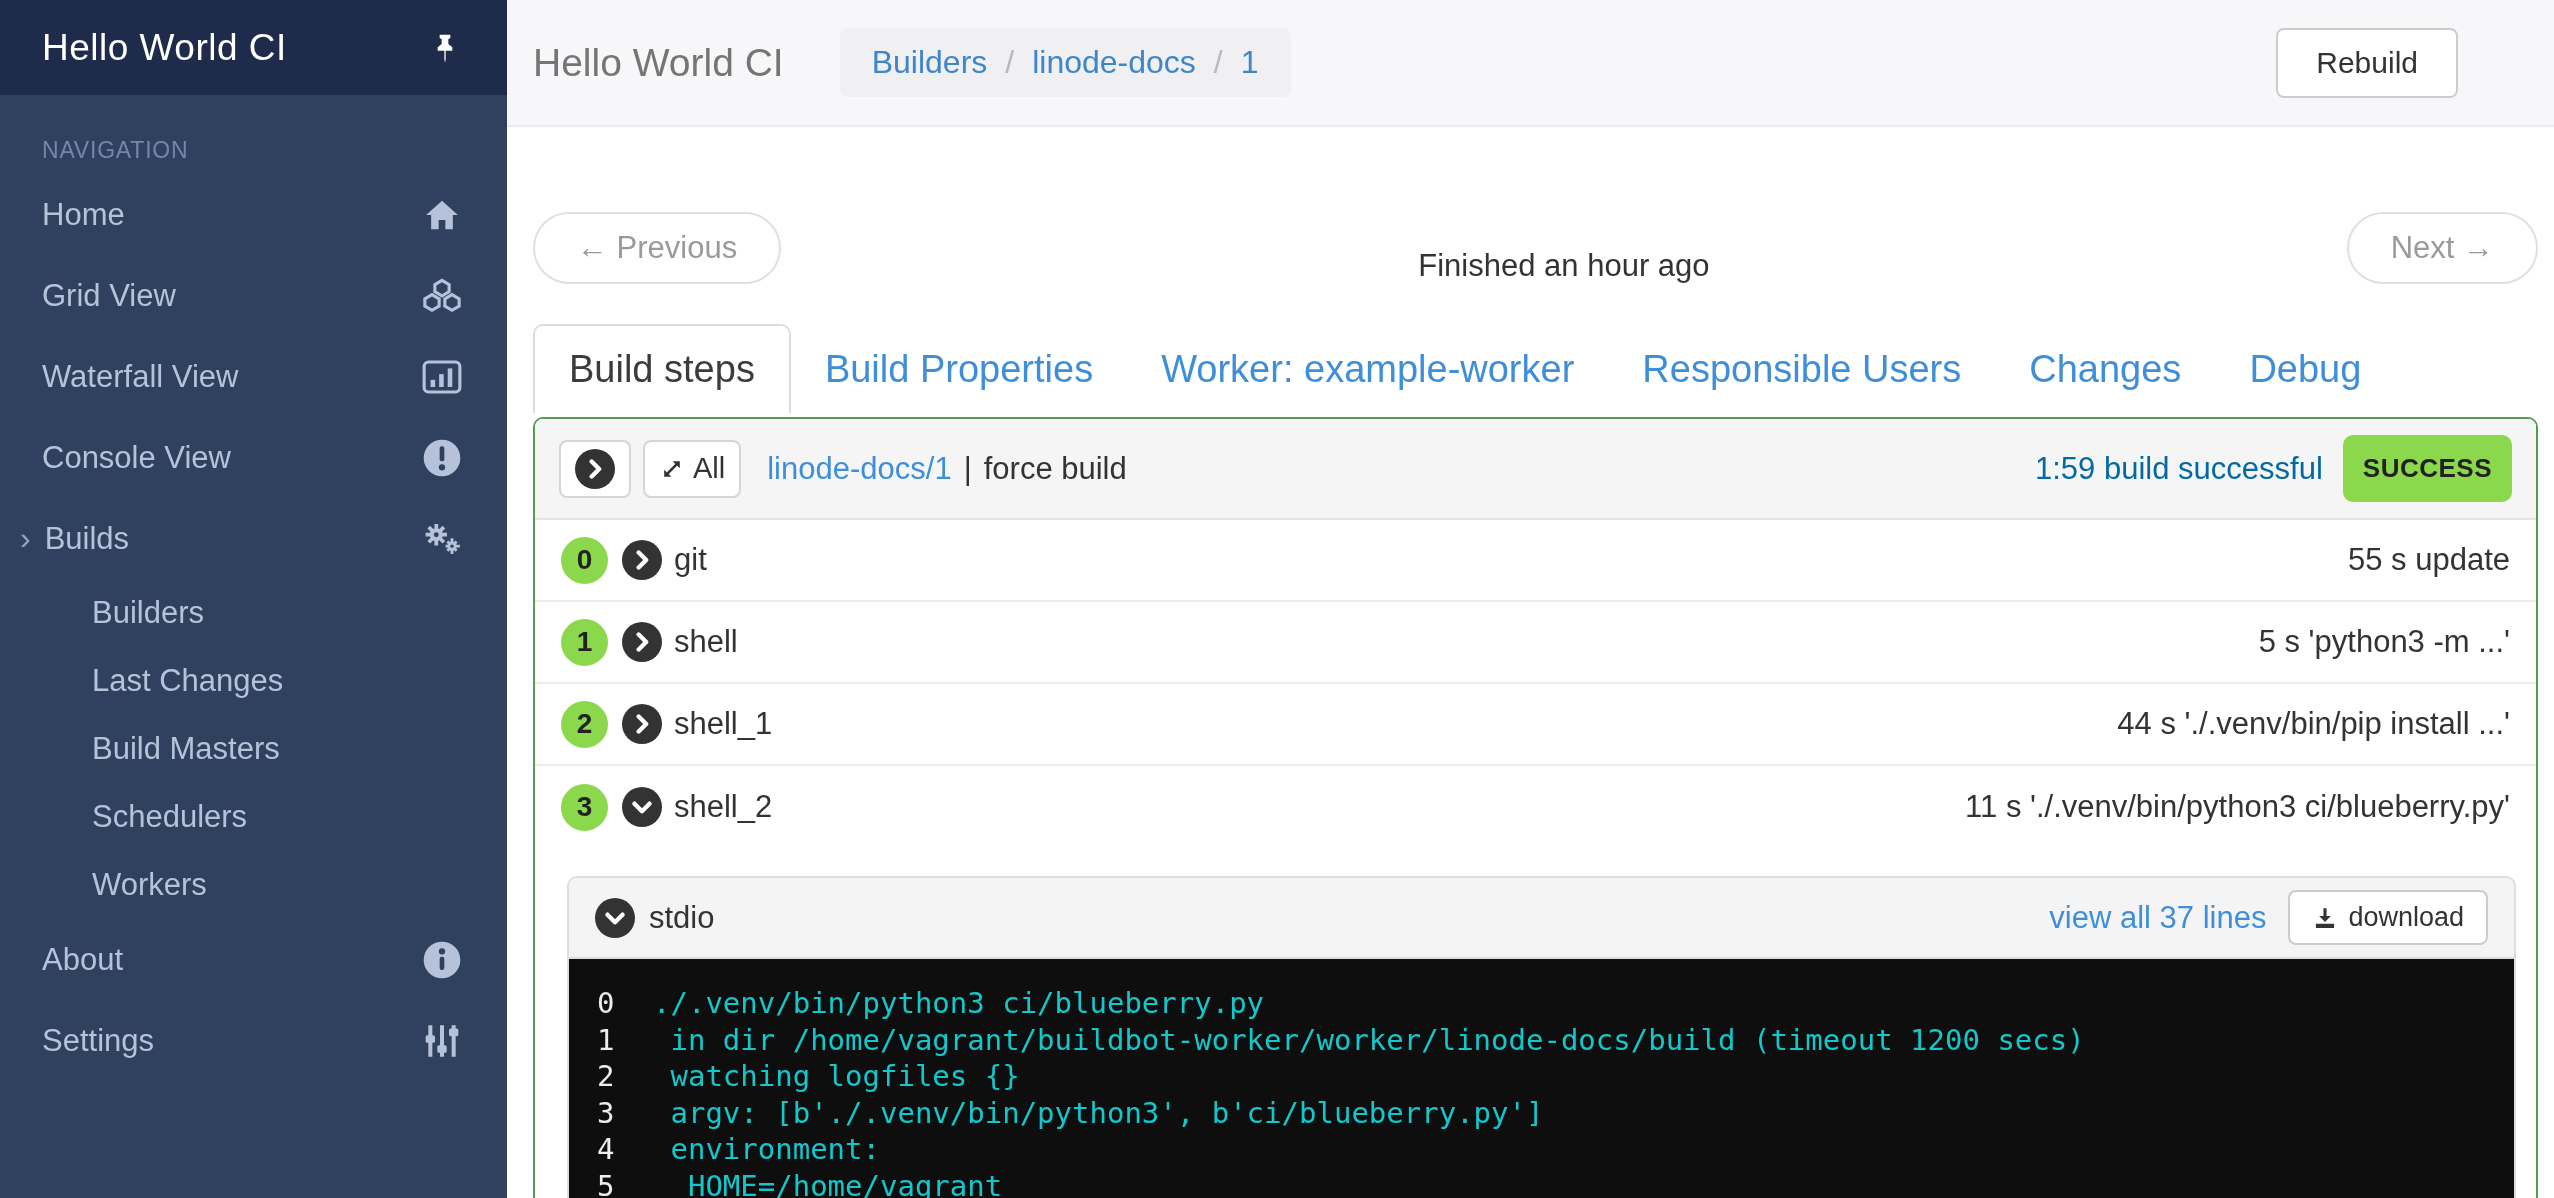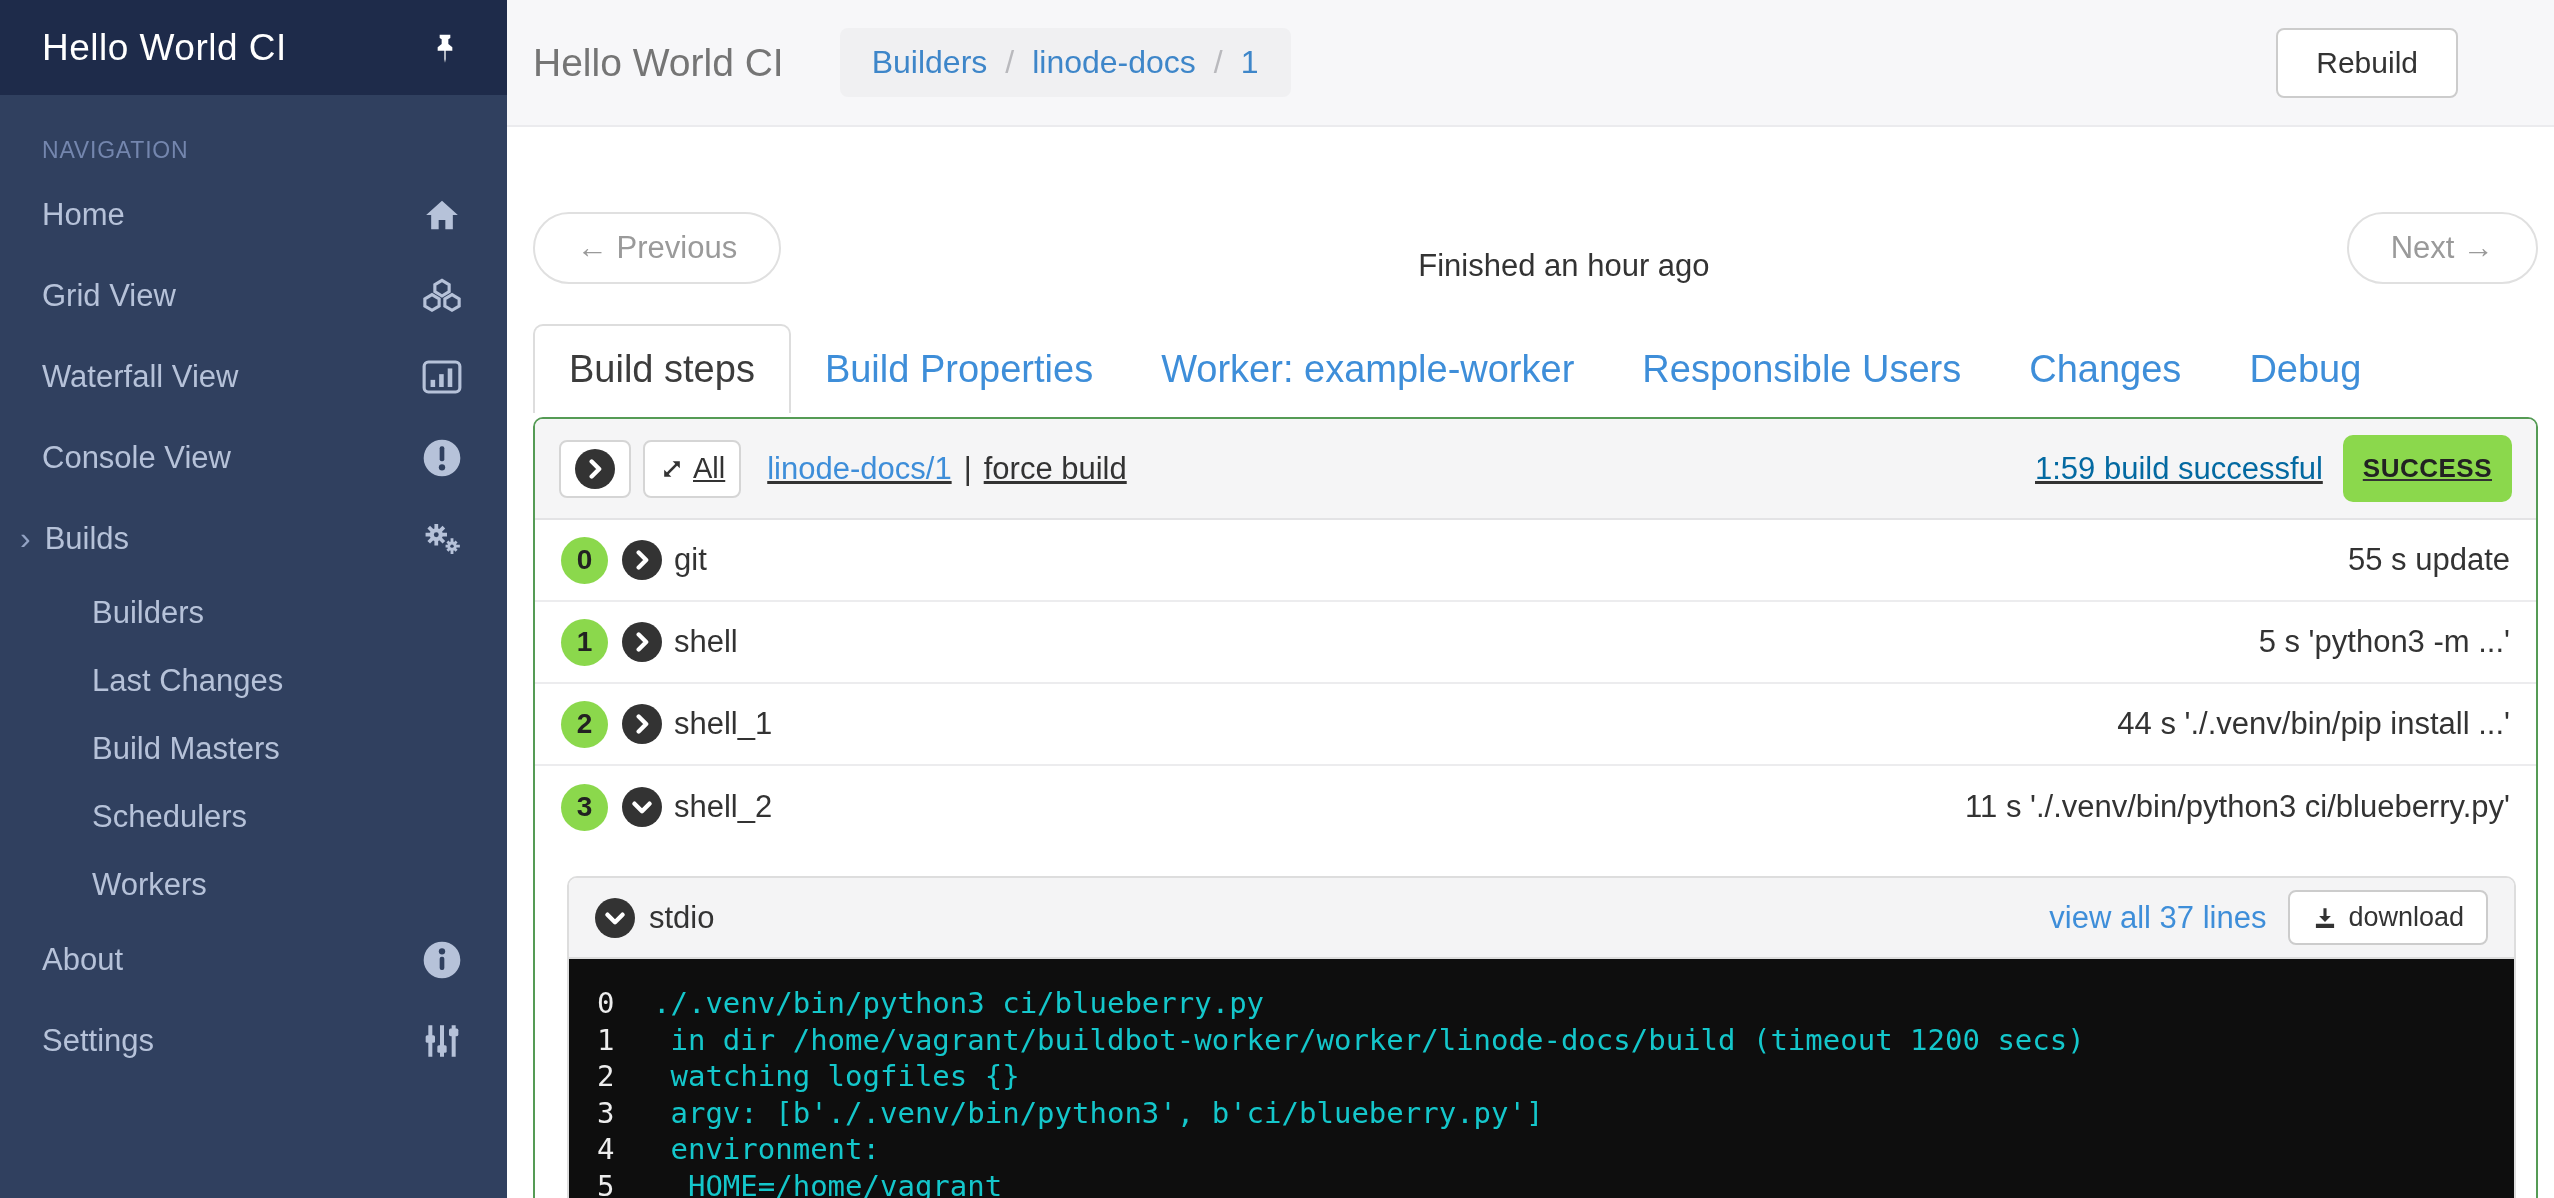--- a/index.html
+++ b/index.html
@@ -43,21 +43,21 @@
   .finished-text { flex:1; text-align:center; font-size:31px; color:#333; }
 
   .tabs { margin-top:40px; display:flex; align-items:flex-end; }
   .tab { font-size:38px; padding:22px 34px; color:#3e8ed9; cursor:pointer; }
   .tab.active { color:#3c3c3c; background:#fff; border:2px solid #ddd; border-bottom:none;
                 border-radius:10px 10px 0 0; }
 
   
   .build-panel { border:2px solid #559b55; border-radius:10px; margin-top:4px; overflow:hidden; background:#fff; }
   .panel-heading { background:#f5f5f6; border-bottom:2px solid #e3e3e5; padding:16px 24px;
-                   display:flex; align-items:center; font-size:31px;text-decoration:underline; }
+                   display:flex; align-items:center; font-size:31px; }
   .icon-btn { background:#fff; border:2px solid #d5d5d5; border-radius:8px; min-height:58px;
               display:flex; align-items:center; gap:8px; padding:6px 14px; margin-right:12px;
               cursor:pointer; font-size:29px; color:#333; font-family:inherit; }
   .circle-chevron { width:40px; height:40px; border-radius:50%; background:#333; display:inline-flex;
                     align-items:center; justify-content:center; flex-shrink:0; }
   .circle-chevron svg { width:20px; height:20px; }
   .circle-chevron.down svg { transform:rotate(90deg); }
   .builder-link { color:#3e8ed9; text-decoration:none; margin-left:14px; cursor:pointer; }
   .reason-sep { margin-left:12px; color:#333; }
   .reason-text { margin-left:12px; color:#333; }

